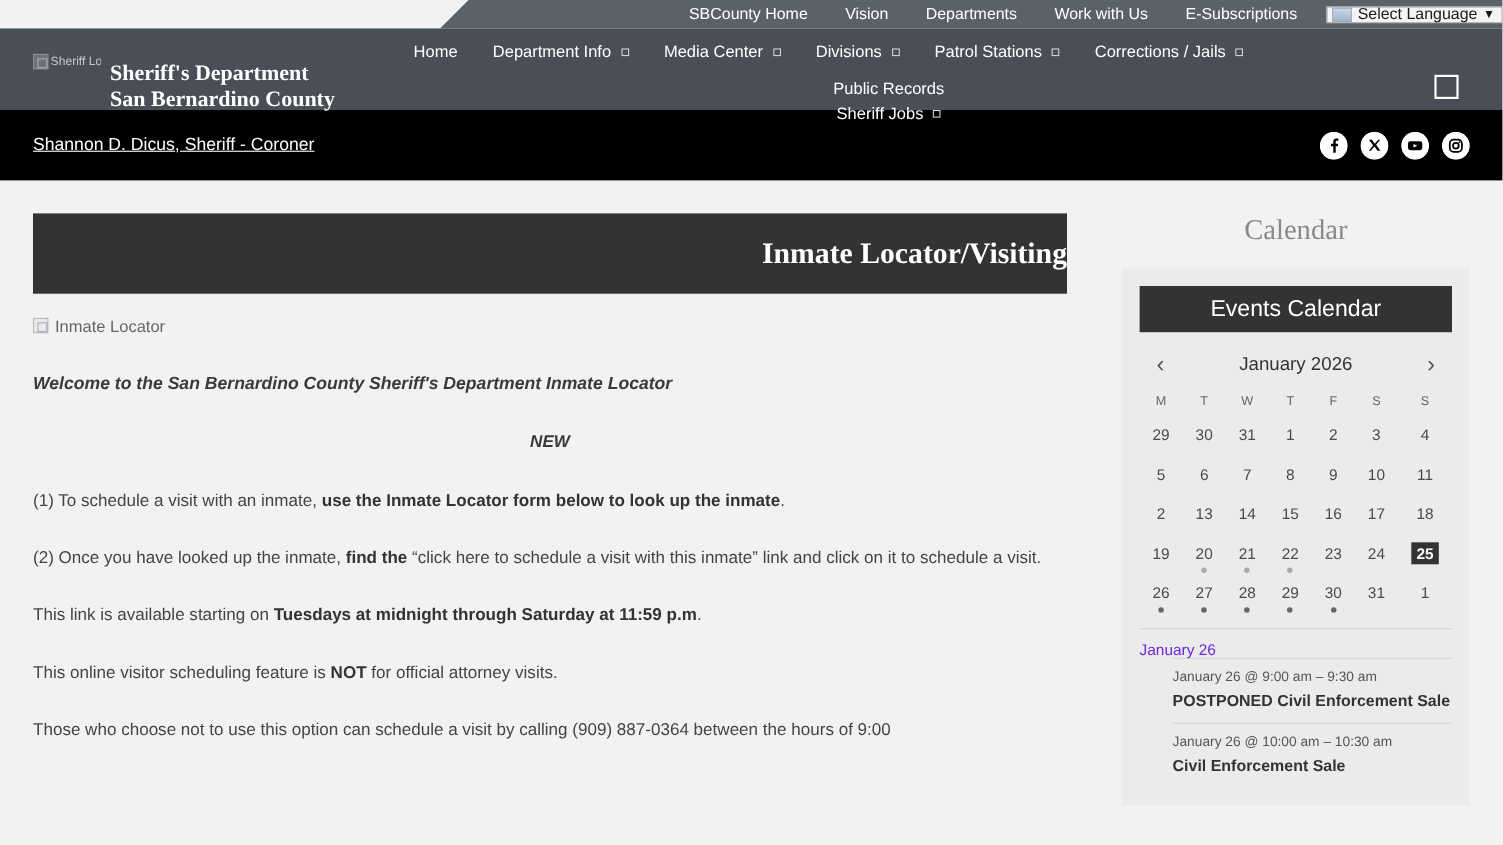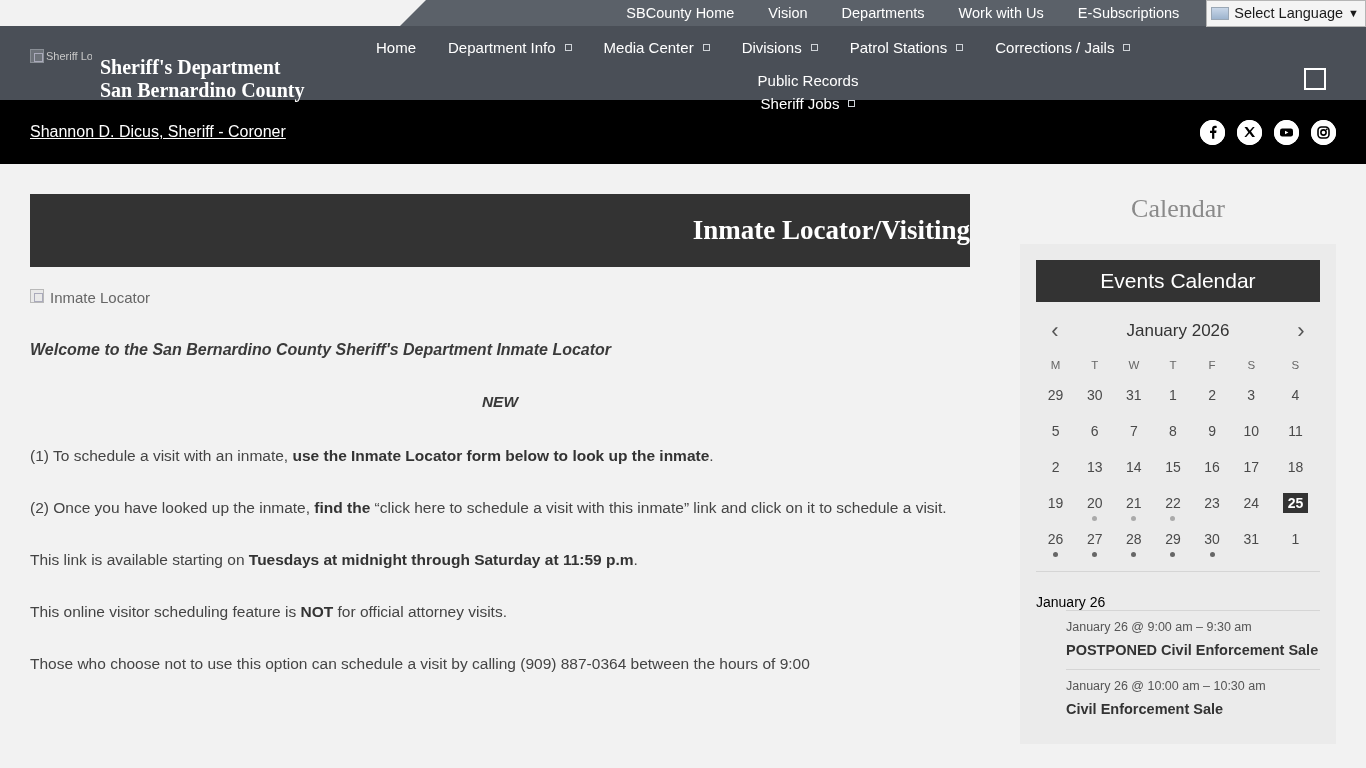--- a/index.html
+++ b/index.html
@@ -47,21 +47,21 @@
     font-size: 14.5px;
     padding: 0 17px;
     line-height: 26px;
     text-decoration: none;
     white-space: nowrap;
   }
   .lang-select {
     margin-left: 10px;
     background: #f4f4f4;
     border: 1px solid #b5b5b5;
-    height: 27px;
+    height: 15px;
     display: flex;
     align-items: center;
     padding: 0 6px 0 4px;
     font-size: 14.5px;
     color: #1a1a1a;
     gap: 5px;
   }
   .lang-flagicon {
     width: 18px; height: 13px;
     background: linear-gradient(#c9d7e8, #9db4ce);
@@ -302,23 +302,23 @@
     display: block;
     width: 5px; height: 5px;
     border-radius: 50%;
     background: #666;
     margin: 3px auto 0;
   }
   td .dot.light { background: #aaaaaa; }
   .cal-daylabel {
     border-top: 1px solid #d5d5d5;
     margin-top: 10px;
-    padding-top: 22px;
+    padding-top: 10px;
     font-size: 14px;
-    color: #000000;
+    color: #6d28d9;
   }
   .event {
     border-top: 1px solid #d5d5d5;
     padding: 9px 0 8px;
     margin-left: 30px;
   }
   .event-time {
     font-size: 12.5px;
     color: #555;
     margin-bottom: 5px;

